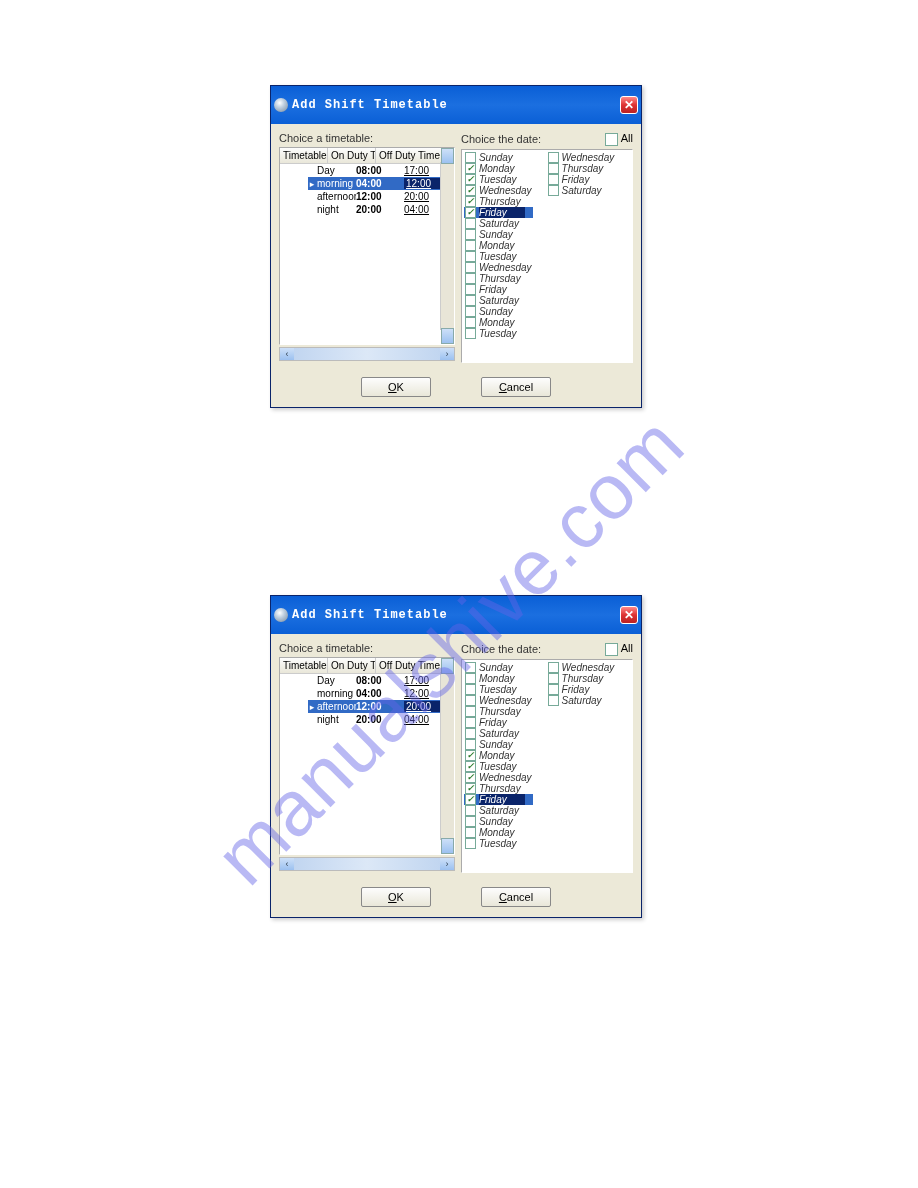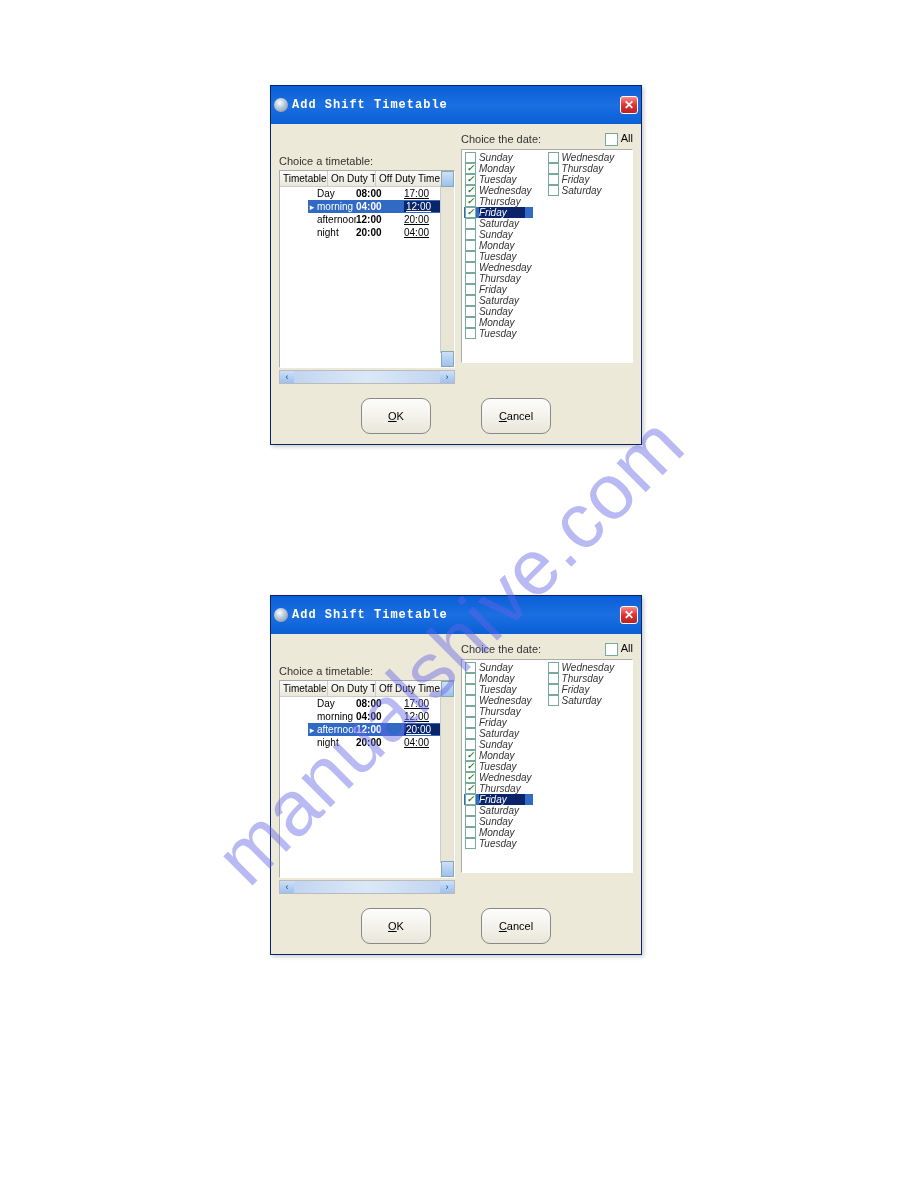--- a/index.html
+++ b/index.html
@@ -71,21 +71,21 @@
     font-size: 12px;
     display: flex; align-items: center; justify-content: center;
     cursor: pointer;
   }
   .dialog-body {
     padding: 8px;
     display: flex;
     gap: 6px;
     align-items: flex-start;
   }
-  .panel-left { flex: 0 0 162px; margin-top: 23px; }
+  .panel-left { flex: 0 0 162px; }
   .panel-right { flex: 1; }
   .panel-label { font-size: 11px; color: #333; margin-bottom: 3px; display:block;}
   .panel-header-row {
     display: flex;
     justify-content: space-between;
     align-items: center;
     margin-bottom: 3px;
     text-align: right;
   }
   .table-box {
@@ -188,24 +188,24 @@
     vertical-align:middle;
   }
   .btn-row {
     display: flex;
     justify-content: center;
     gap: 50px;
     padding: 6px 0 10px;
   }
   .btn {
     width: 70px;
-    height: 36px;
+    height: 20px;
     background: linear-gradient(to bottom, #fdfdfd, #e9e7d9);
     border: 1px solid #888;
-    border-radius: 9px;
+    border-radius: 2px;
     font-size: 11px;
     display:flex; align-items:center; justify-content:center;
     cursor: pointer;
   }
   .btn .ul { text-decoration: underline; }
 </style>
 </head>
 <body>
 
 <div class="watermark">

